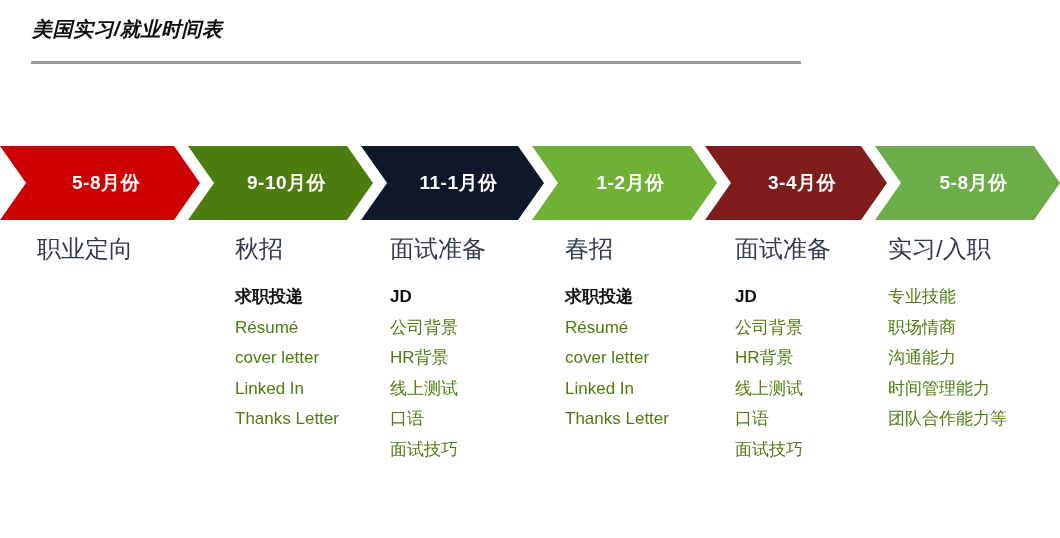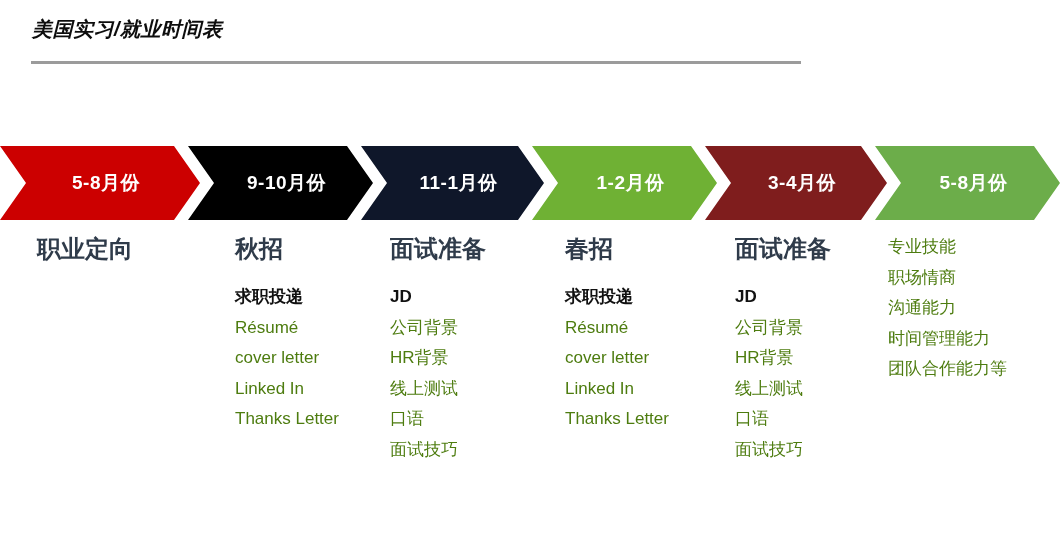--- a/index.html
+++ b/index.html
@@ -78,21 +78,21 @@
     top: 232px;
     width: 1060px;
     height: 300px;
   }
   .column {
     position: absolute;
     top: 0;
   }
   .col-heading {
     font-size: 24px;
-    font-weight: bold;
+    font-weight: normal;
     color: #2f3b4a;
     white-space: nowrap;
     line-height: 34px;
     margin-bottom: 16px;
   }
   .col-items {
     list-style: none;
     margin: 0;
     padding: 0;
   }
@@ -112,21 +112,21 @@
 
 <div id="title-block">
   <div id="page-title">美国实习/就业时间表</div>
   <div id="title-rule"></div>
 </div>
 
 <div id="chevron-banner">
     <div class="chevron" style="left: 0px; width: 200px; background: rgb(204, 0, 0); z-index: 10;">
       <span class="chevron-label">5-8月份</span>
     </div>
-    <div class="chevron" style="left: 188px; width: 185px; background: #000000; z-index: 9;">
+    <div class="chevron" style="left: 188px; width: 185px; background: #4d7c0f; z-index: 9;">
       <span class="chevron-label">9-10月份</span>
     </div>
     <div class="chevron" style="left: 361px; width: 183px; background: #0f172a; z-index: 8;">
       <span class="chevron-label">11-1月份</span>
     </div>
     <div class="chevron" style="left: 532px; width: 185px; background: rgb(111, 177, 52); z-index: 7;">
       <span class="chevron-label">1-2月份</span>
     </div>
     <div class="chevron" style="left: 705px; width: 182px; background: #7f1d1d; z-index: 6;">
       <span class="chevron-label">3-4月份</span>
@@ -176,20 +176,21 @@
       <ul class="col-items">
         <li class="col-item bold">JD</li>
         <li class="col-item">公司背景</li>
         <li class="col-item">HR背景</li>
         <li class="col-item">线上测试</li>
         <li class="col-item">口语</li>
         <li class="col-item">面试技巧</li>
       </ul>
     </div>
     <div class="column" style="left: 888px;">
+      <div class="col-heading">实习/入职</div>
       <ul class="col-items">
         <li class="col-item">专业技能</li>
         <li class="col-item">职场情商</li>
         <li class="col-item">沟通能力</li>
         <li class="col-item">时间管理能力</li>
         <li class="col-item">团队合作能力等</li>
       </ul>
     </div>
   </div>
 

